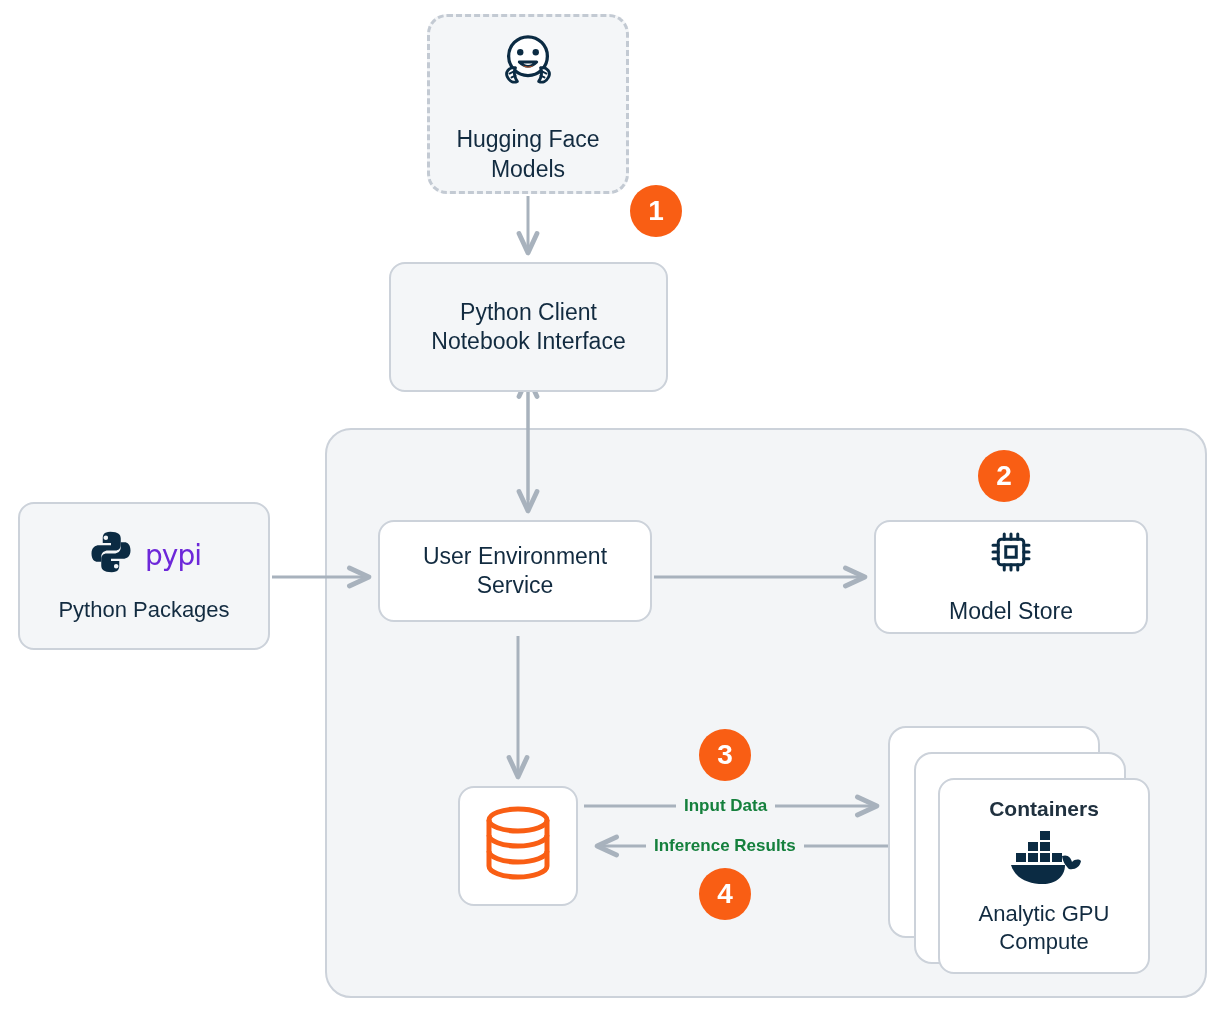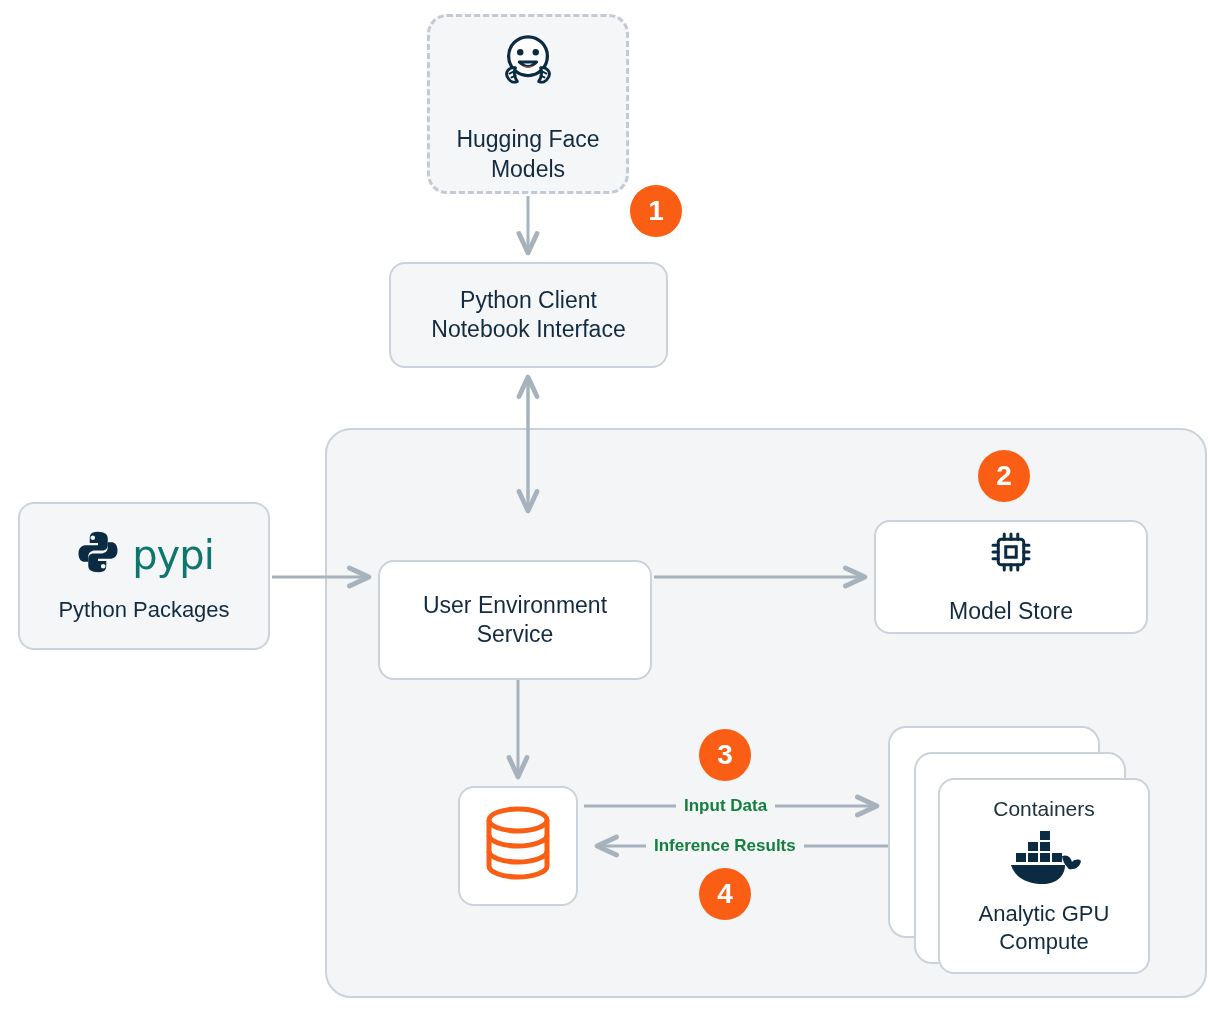--- a/index.html
+++ b/index.html
@@ -43,39 +43,38 @@
     background: #f4f6f8;
     border: 3px dashed #c3cad3;
     border-radius: 20px;
     font-size: 23px;
     padding-top: 6px;
   }
   #hf-node .label { margin-top: 26px; }
 
   
   #notebook-node {
-    left: 389px; top: 262px; width: 279px; height: 106px;
+    left: 389px; top: 262px; width: 279px; height: 130px;
     background: #f4f6f8;
     font-size: 23px;
   }
 
   
   #pypi-node {
     left: 18px; top: 502px; width: 252px; height: 148px;
     background: #f4f6f8;
     font-size: 22px;
   }
   #pypi-node .logo-row { display: flex; align-items: center; gap: 10px; margin-bottom: 12px; }
-  .pypi-word { font-size: 40px; color: #0f766e; letter-spacing: -1px; font-family: "DejaVu Sans", sans-serif; }
+  .pypi-word { font-size: 28px; color: #6d28d9; letter-spacing: -1px; font-family: "DejaVu Sans", sans-serif; }
 
   
   #ues-node {
-    left: 378px; top: 520px; width: 274px; height: 120px;
-    font-size: 23px;
-    margin-top: 40px;
+    left: 378px; top: 520px; width: 274px; height: 102px;
+    font-size: 23px;
   }
 
   
   #modelstore-node {
     left: 874px; top: 520px; width: 274px; height: 114px;
     flex-direction: column;
     gap: 14px;
     font-size: 23px;
   }
 
@@ -93,21 +92,21 @@
     border: 2px solid #ccd2da;
     border-radius: 18px;
   }
   .stack-card.c1 { left: 0px;  top: 0px; }
   .stack-card.c2 { left: 26px; top: 26px; }
   #containers-node {
     left: 938px; top: 778px; width: 212px; height: 196px;
     font-size: 22px;
     gap: 2px;
   }
-  #containers-node .title { font-weight: normal; font-size: 21px; color: #20313f; }
+  #containers-node .title { font-weight: bold; font-size: 21px; color: #20313f; }
   #containers-node .sub { margin-top: 4px; }
 
   
   .badge {
     position: absolute;
     width: 52px; height: 52px;
     border-radius: 50%;
     background: #f95e14;
     color: #ffffff;
     font-size: 28px;

